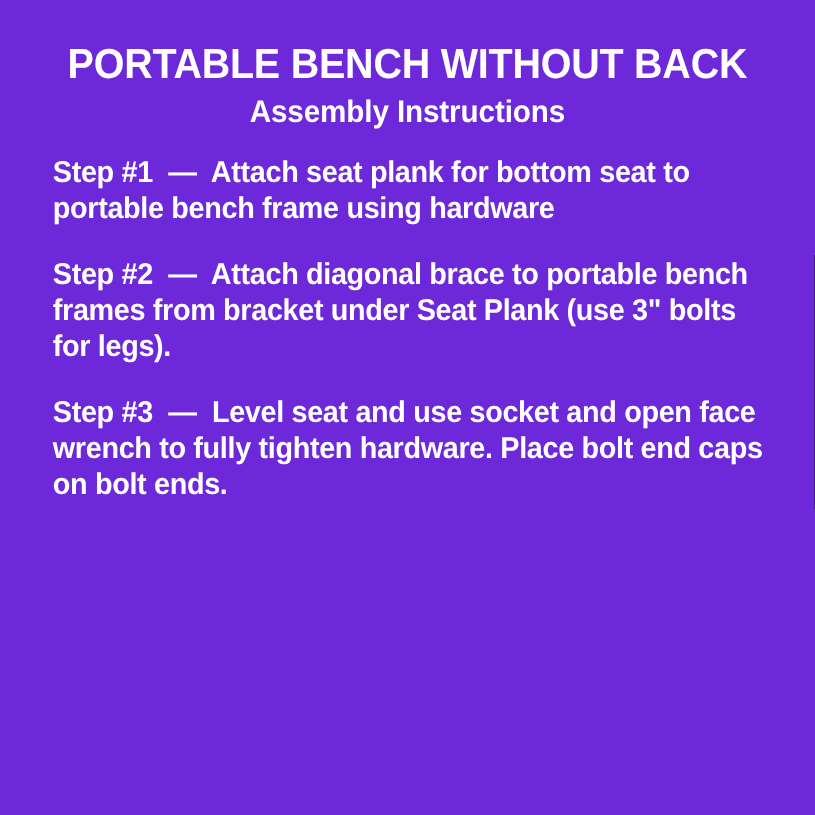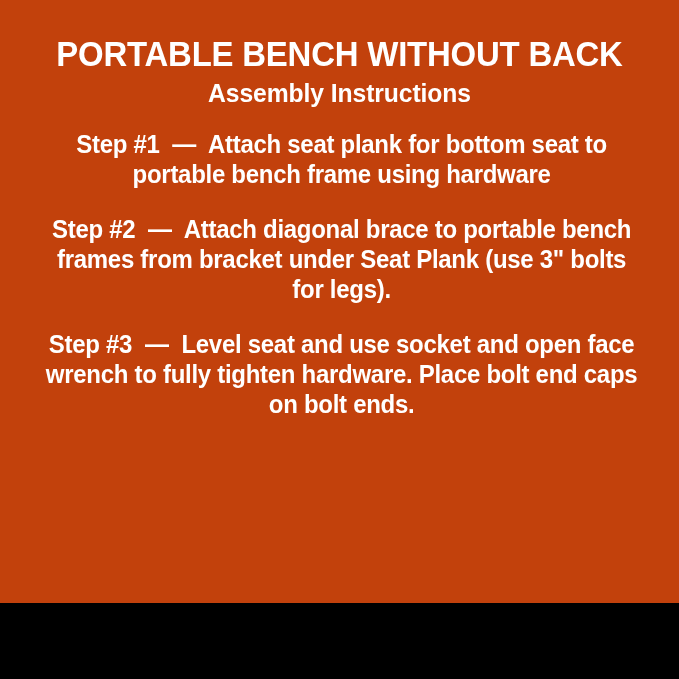--- a/index.html
+++ b/index.html
@@ -10,22 +10,22 @@
   body {
     width: 679px;
     height: 679px;
     overflow: hidden;
     font-family: "Liberation Sans", "DejaVu Sans", sans-serif;
   }
 
   #poster {
     position: relative;
     width: 679px;
-    height: 603px;
-    background: #c2410c;
+    height: 679px;
+    background: #6d28d9;
     box-sizing: border-box;
   }
 
   
   .heading-block {
     padding-top: 34px;
     text-align: center;
   }
 
   .poster-title {
@@ -52,21 +52,20 @@
     transform-origin: center center;
     white-space: nowrap;
     margin: 3px 0 0 0;
   }
 
   
   .steps {
     margin: 0;
     padding: 20px 0 0 44px;
     list-style: none;
-    text-align: center;
   }
 
   .step {
     margin: 0 0 25px 0;
     padding: 0;
     color: #ffffff;
     font-size: 25px;
     line-height: 30px;
     font-weight: 700;
     letter-spacing: -0.3px;

